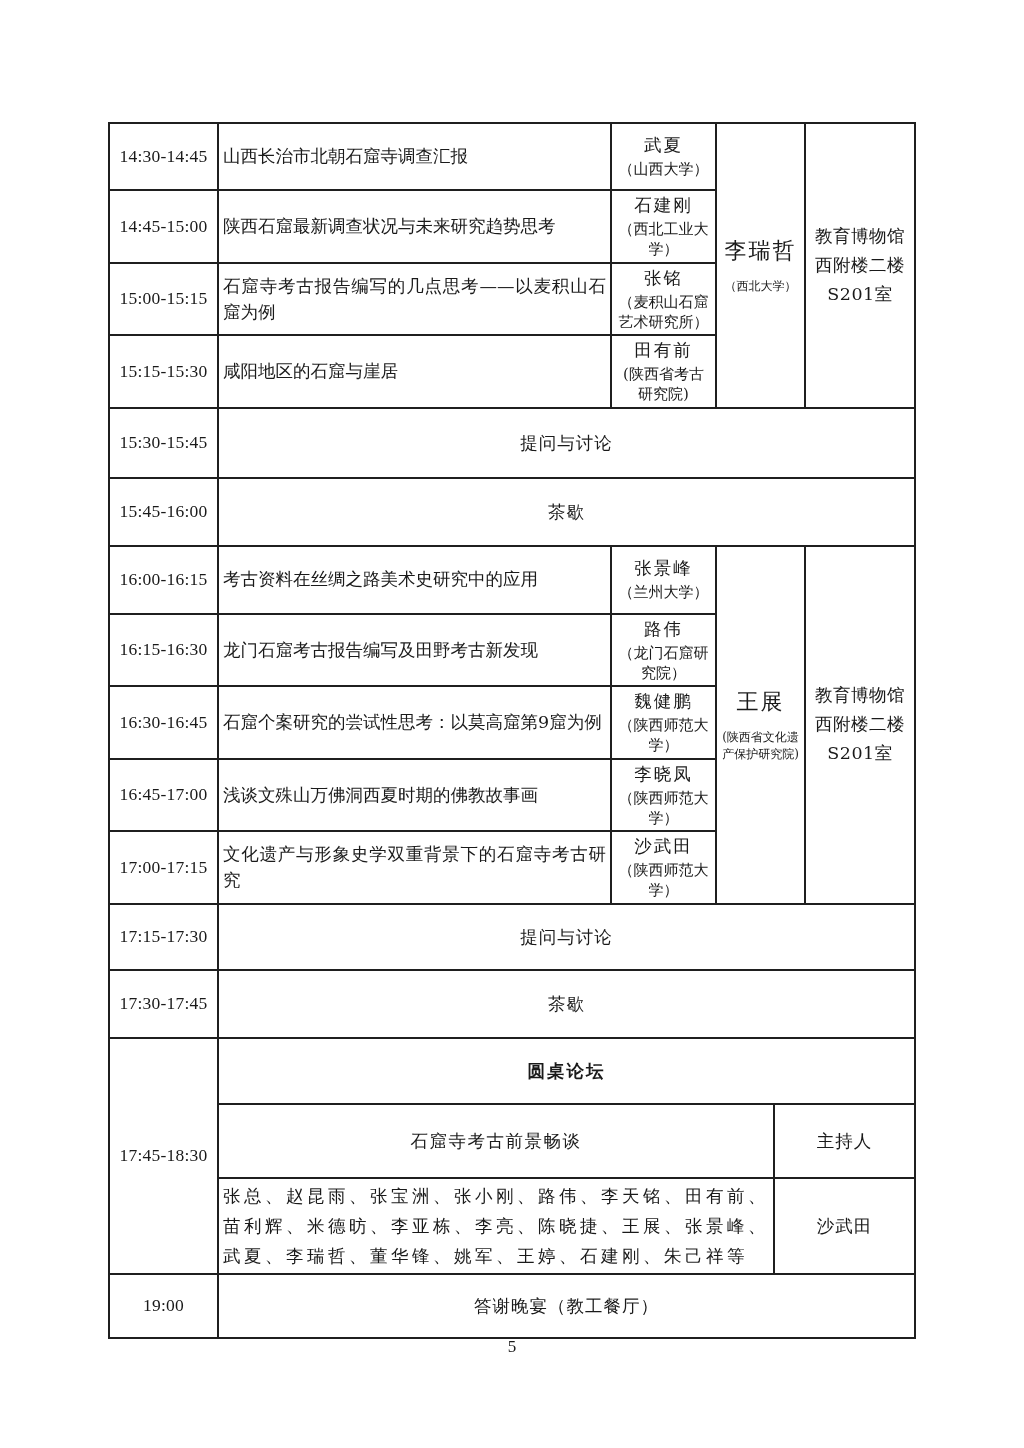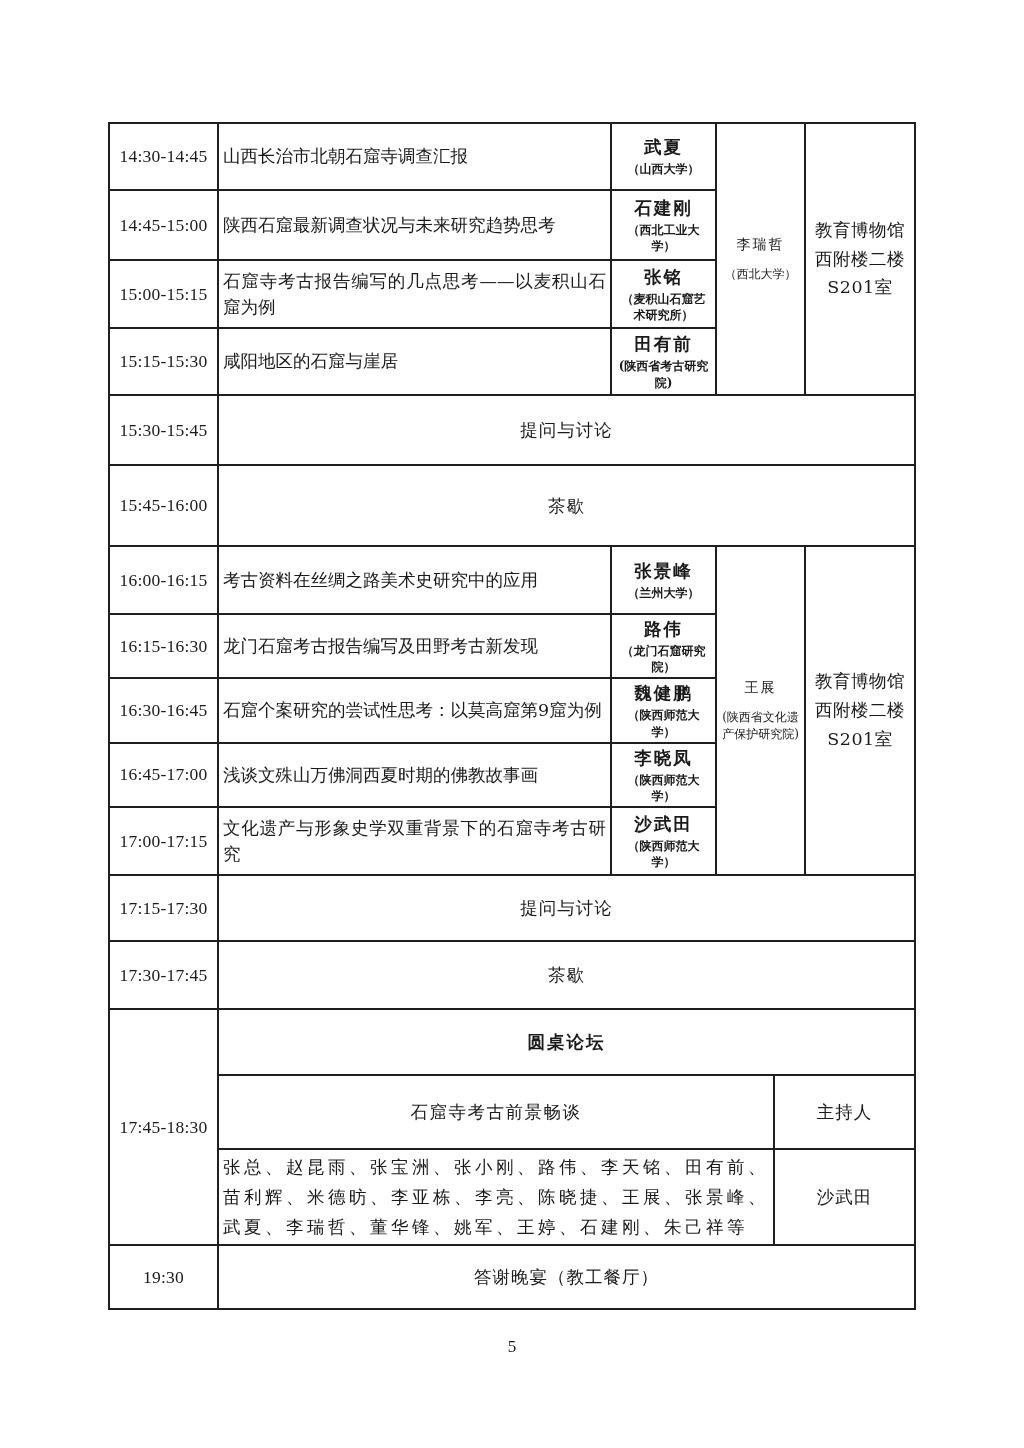--- a/index.html
+++ b/index.html
@@ -39,30 +39,30 @@
     letter-spacing: 0.2px;
     white-space: nowrap;
   }
   td.topic {
     text-align: justify;
     text-align-last: left;
     font-size: 18px;
     line-height: 1.5;
     padding: 2px 3px 2px 5px;
   }
-  td.speaker { text-align: center; padding: 2px 1px; font-weight: bold; }
+  td.speaker { text-align: center; padding: 2px 1px; }
   .speaker-name { font-size: 17.5px; letter-spacing: 2px; }
   .speaker-aff {
-    font-size: 12px;
+    font-size: 15px;
     line-height: 1.35;
     margin-top: 2px;
     letter-spacing: 0;
   }
   td.moderator { text-align: center; padding: 2px 2px; }
-  .moderator-name { font-size: 14px; letter-spacing: 2px; text-align: center; }
+  .moderator-name { font-size: 22px; letter-spacing: 2px; text-align: center; }
   .moderator-aff { font-size: 12px; line-height: 1.35; margin-top: 12px; }
   td.location { text-align: center; }
   .location-text {
     max-width: 94px;
     margin: 0 auto;
     font-size: 17.5px;
     line-height: 1.65;
     letter-spacing: 0.5px;
   }
   td.full-label { text-align: center; font-size: 17.5px; letter-spacing: 1px; }
@@ -91,21 +91,21 @@
     text-align: center;
     font-size: 17px;
     font-family: "Liberation Serif", "DejaVu Serif", serif;
   }
   
   tr.r1  { height: 67px; }
   tr.r2  { height: 70px; }
   tr.r3  { height: 68px; }
   tr.r4  { height: 67px; }
   tr.r5  { height: 70px; }
-  tr.r6  { height: 81px; }
+  tr.r6  { height: 68px; }
   tr.r7  { height: 68px; }
   tr.r8  { height: 56px; }
   tr.r9  { height: 60px; }
   tr.r10 { height: 64px; }
   tr.r11 { height: 68px; }
   tr.r12 { height: 66px; }
   tr.r13 { height: 68px; padding-left: 8px; }
   tr.r14 { height: 66px; }
   tr.r15 { height: 74px; }
   tr.r16 { height: 96px; }
@@ -240,20 +240,20 @@
     <tr class="r15">
       <td class="roundtable-topic" colspan="3">石窟寺考古前景畅谈</td>
       <td class="host-cell" colspan="2">主持人</td>
     </tr>
     <tr class="r16">
       <td class="participants" colspan="3">张总、赵昆雨、张宝洲、张小刚、路伟、李天铭、田有前、苗利辉、米德昉、李亚栋、李亮、陈晓捷、王展、张景峰、武夏、李瑞哲、董华锋、姚军、王婷、石建刚、朱己祥等</td>
       <td class="host-cell" colspan="2">沙武田</td>
     </tr>
 
     <tr class="r17">
-      <td class="time">19:30</td>
+      <td class="time">19:00</td>
       <td class="full-label" colspan="5">答谢晚宴（教工餐厅）</td>
     </tr>
   </tbody>
     </table>
 
   <div class="page-number">5</div>
 </div>
 
 </body></html>

